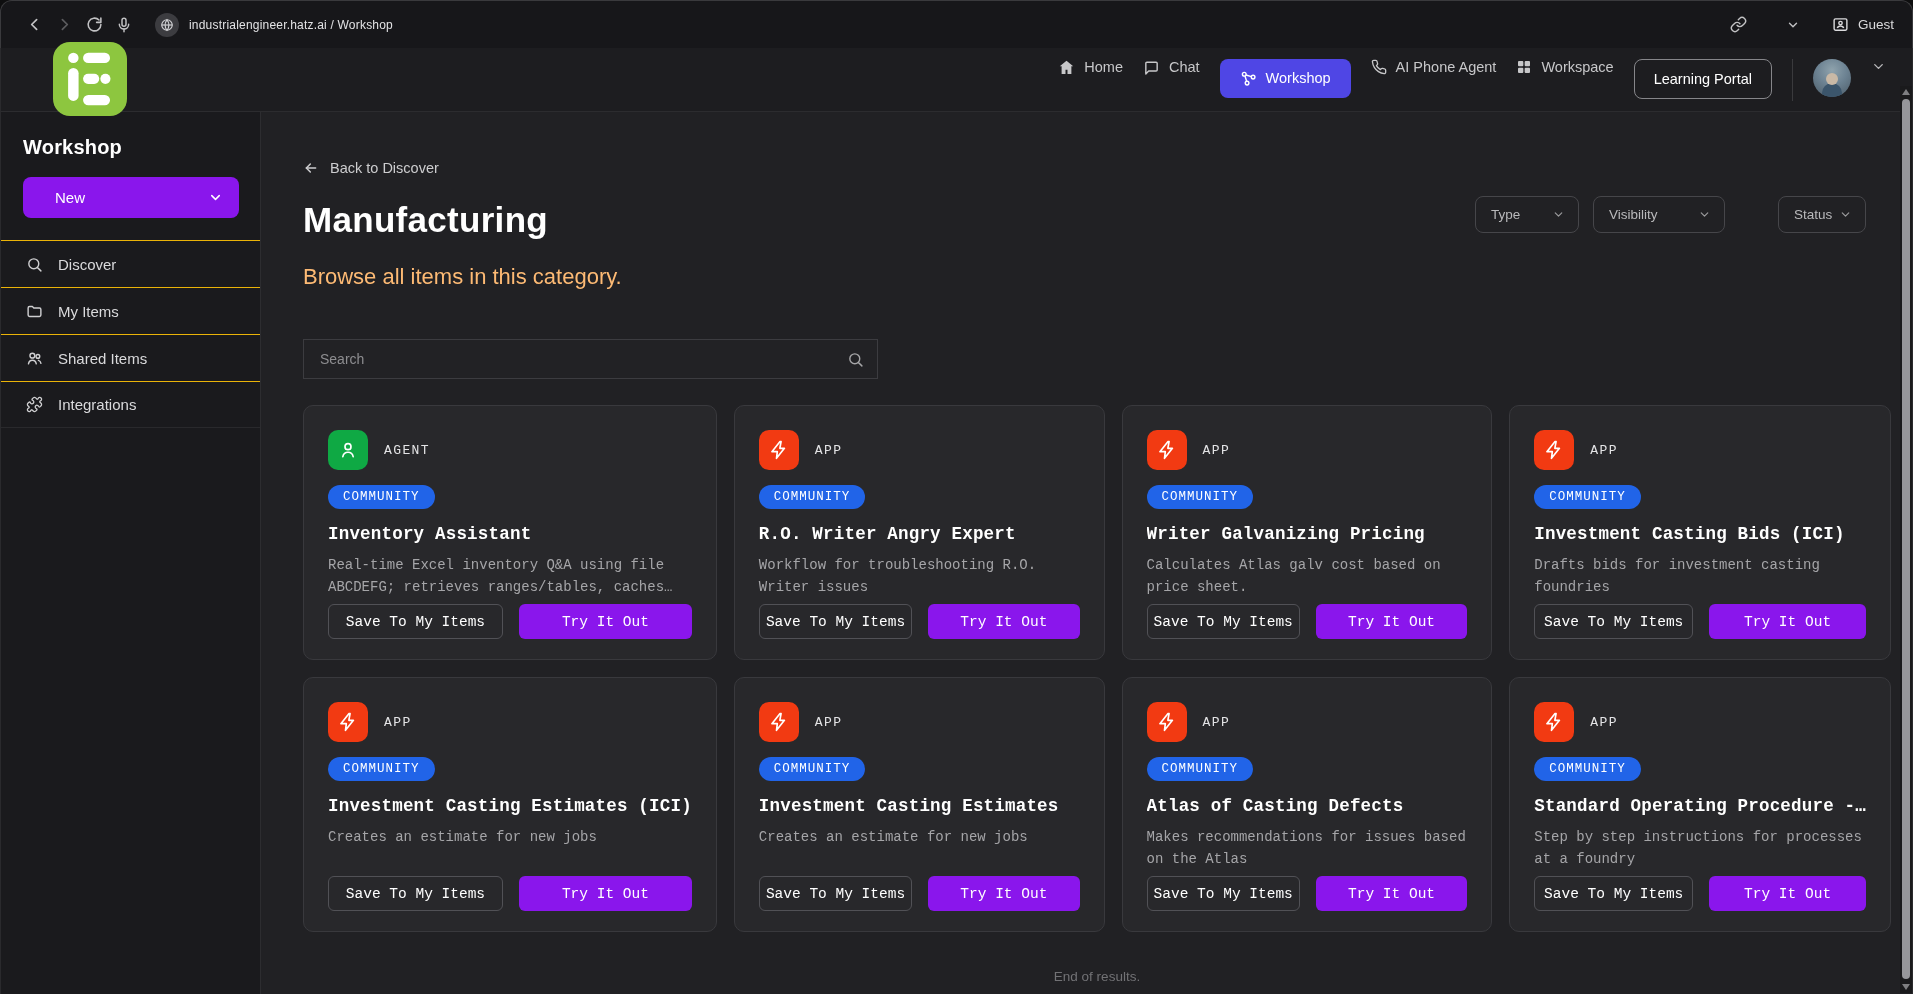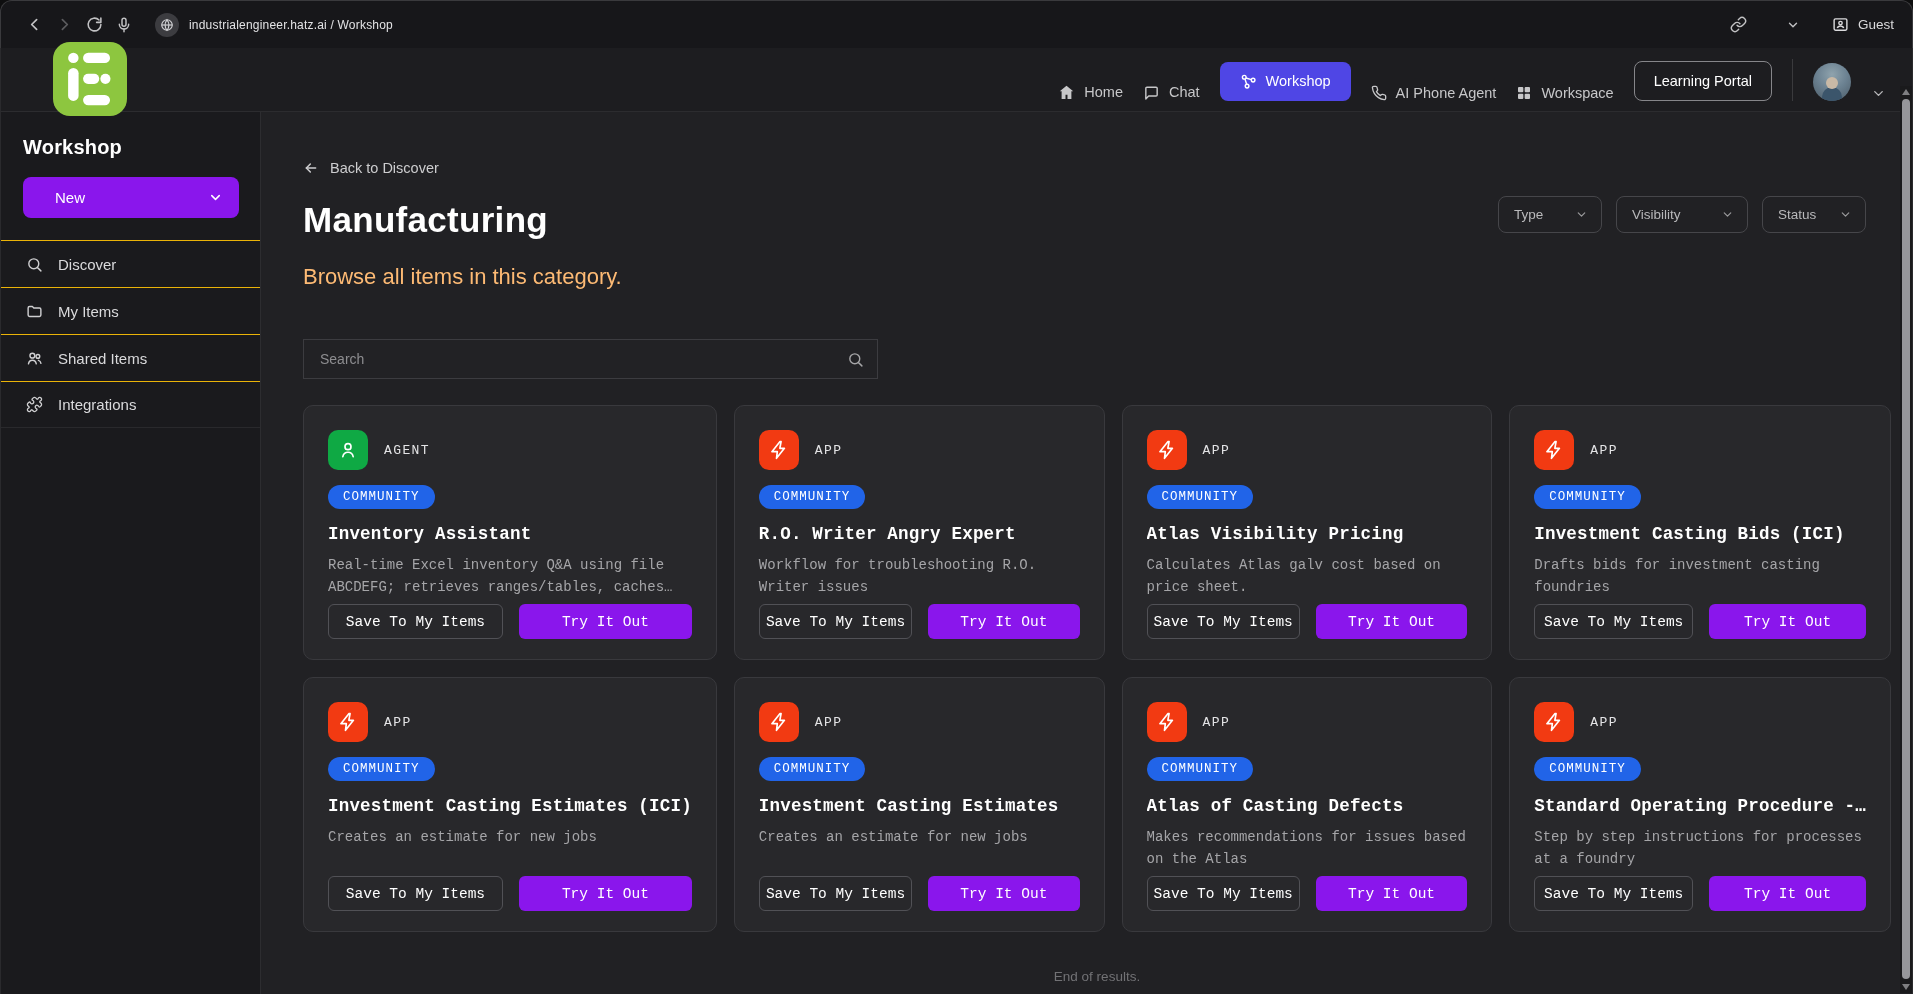--- a/index.html
+++ b/index.html
@@ -28,21 +28,21 @@
   .chrome-right { margin-left:auto; display:flex; align-items:center; gap:24px; color:#bdbdbf; }
   .guest { display:flex; align-items:center; gap:9px; font-size:13.5px; color:#dadadc; }
 
   
   .navbar {
     height:64px; background:#1d1d20; border-bottom:1px solid #2c2c2f;
     display:flex; align-items:center; position:relative; padding-right:26px;
     border-left:1px solid #2a2a2d; border-right:1px solid #2a2a2d;
   }
   .logo { position:absolute; left:52px; top:-6px; width:74px; height:74px; z-index:5; }
-  .nav-items { margin-left:auto; display:flex; align-items:flex-end; gap:20px; }
+  .nav-items { margin-left:auto; display:flex; align-items:flex-start; gap:20px; }
   .nav-item { display:flex; align-items:center; gap:9px; font-size:14.5px; color:#c7c7c9; cursor:pointer; white-space:nowrap; }
   .nav-item .nicon { color:#c7c7c9; display:flex; }
   .nav-item.active {
     background:var(--nav-active, #4f46e5); color:#fff;
     padding:11px 20px; border-radius:8px;
   }
   .nav-item.active .nicon { color:#fff; }
   .portal-btn {
     border:1px solid #86868a; background:transparent; color:#fff;
     font-size:14.5px; font-family:inherit; padding:11px 19px; border-radius:8px; cursor:pointer;
@@ -81,21 +81,21 @@
   .main { flex:1; background:#212124; position:relative; padding:48px 0 0 42px; }
   .back-link { display:inline-flex; align-items:center; gap:11px; color:#cdcdcf; font-size:14.5px; cursor:pointer; }
   .page-title { margin:20px 0 0; font-size:35px; font-weight:800; color:#fff; letter-spacing:.3px; }
   .subtitle { margin:24px 0 0; font-size:22px; color:#fdba74; }
   .filters { position:absolute; top:84px; right:46px; display:flex; gap:14px; }
   .filter {
     height:37px; border:1px solid #46464a; border-radius:8px; background:transparent;
     color:#b9b9bb; font-size:13.5px; display:flex; align-items:center; justify-content:space-between;
     padding:0 13px 0 15px; cursor:pointer;
   }
-  .filter.w-type { width:104px; } .filter.w-vis { width:132px; } .filter.w-status { width:104px; }
+  .filter.w-type { width:104px; } .filter.w-vis { width:132px; } .filter.w-status { width:88px;margin-left:39px; }
   .filter .fchev { color:#9a9a9c; }
 
   .search-box {
     margin-top:49px; width:575px; height:40px;
     border:1px solid #3c3c40; border-radius:0; background:#222225;
     display:flex; align-items:center; padding:0 13px 0 14px;
   }
   .search-box input {
     flex:1; background:transparent; border:none; outline:none; color:#d8d8da;
     font-size:14px; font-family:inherit;
@@ -380,21 +380,21 @@
             <button class="btn-save">Save To My Items</button>
             <button class="btn-try">Try It Out</button>
           </div></div>
         <div class="card"><div class="card-head">
             <span class="card-icon icon-app">
               <svg width="20" height="20" viewBox="0 0 24 24" fill="none" stroke="#fff" stroke-width="2" stroke-linejoin="round">
                 <path d="M13 2 3.5 14H10l-1 8 9.5-12H13l1.5-8z"></path>
               </svg>
             </span>
             <span class="card-type">APP</span>
-          </div><span class="badge">COMMUNITY</span><h3 class="card-title">Atlas Visibility Pricing</h3><p class="card-desc">Calculates Atlas galv cost based on price sheet.</p><div class="card-actions">
+          </div><span class="badge">COMMUNITY</span><h3 class="card-title">Writer Galvanizing Pricing</h3><p class="card-desc">Calculates Atlas galv cost based on price sheet.</p><div class="card-actions">
             <button class="btn-save">Save To My Items</button>
             <button class="btn-try">Try It Out</button>
           </div></div>
         <div class="card"><div class="card-head">
             <span class="card-icon icon-app">
               <svg width="20" height="20" viewBox="0 0 24 24" fill="none" stroke="#fff" stroke-width="2" stroke-linejoin="round">
                 <path d="M13 2 3.5 14H10l-1 8 9.5-12H13l1.5-8z"></path>
               </svg>
             </span>
             <span class="card-type">APP</span>

